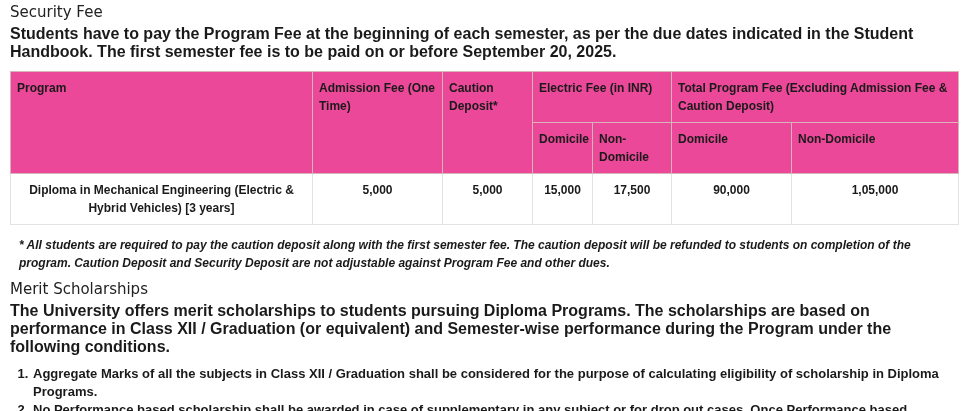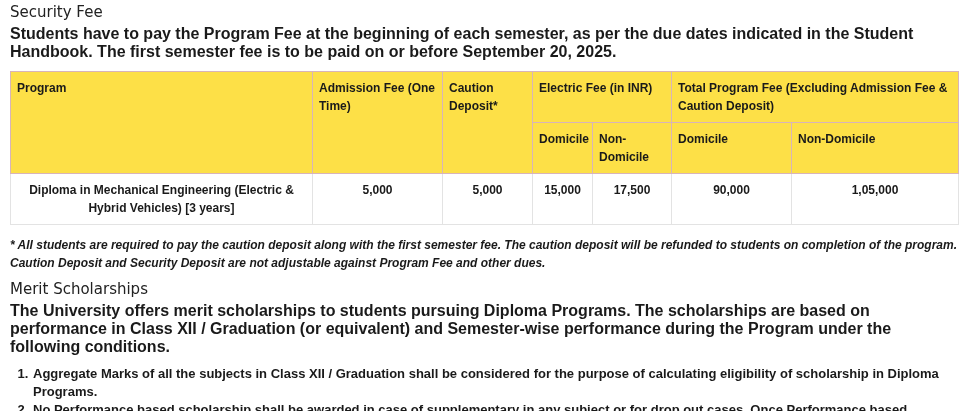--- a/index.html
+++ b/index.html
@@ -32,28 +32,28 @@
       table-layout: fixed;
       font-size: 12px;
       font-weight: bold;
     }
     .fee-table th, .fee-table td {
       border: 1px solid #d8b4b9;
       padding: 7px 6px;
       vertical-align: top;
       line-height: 18px;
     }
-    .fee-table th { background: #fde047; text-align: left; }
+    .fee-table th { background: #ec4899; text-align: left; }
     .fee-table th.center { text-align: left; }
     .fee-table td { background: #ffffff; border-color: #e3e3e3; text-align: center; }
     .fee-table td.left { text-align: center; }
     .fee-table tr.sub th { height: 32px; }
     .fee-table tr.body-row td { height: 33px; }
     p.footnote {
-      margin: 11px 0 0 0;
+      margin: 11px 0 0 9px;
       font-size: 12px;
       font-weight: bold;
       font-style: italic;
       line-height: 18px;
     }
     .title-2 { margin-top: 7px !important; }
     ol.conditions {
       margin: 9px 0 0 0;
       padding-left: 22px;
       font-size: 13px;

